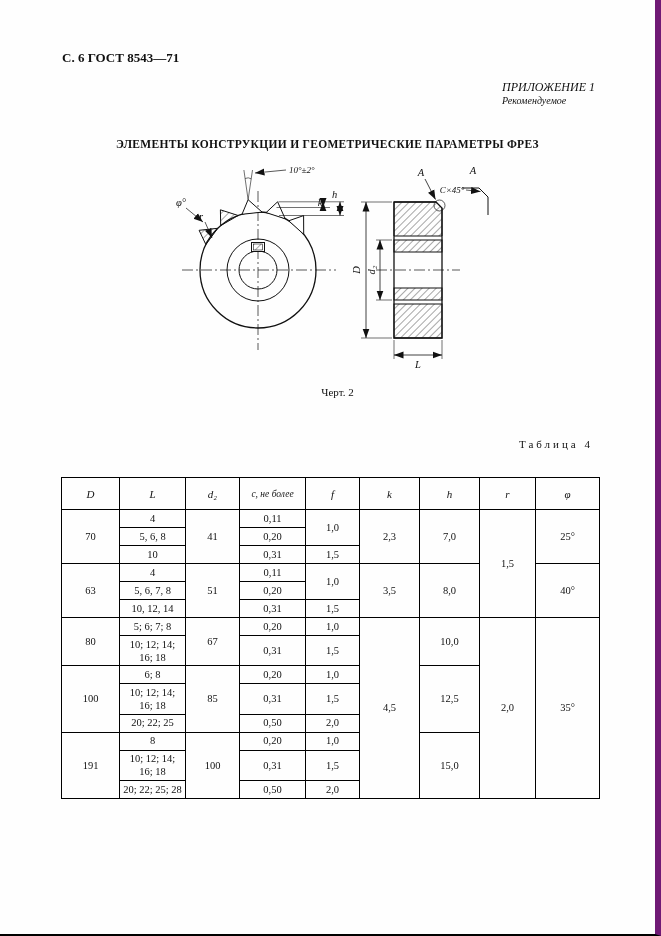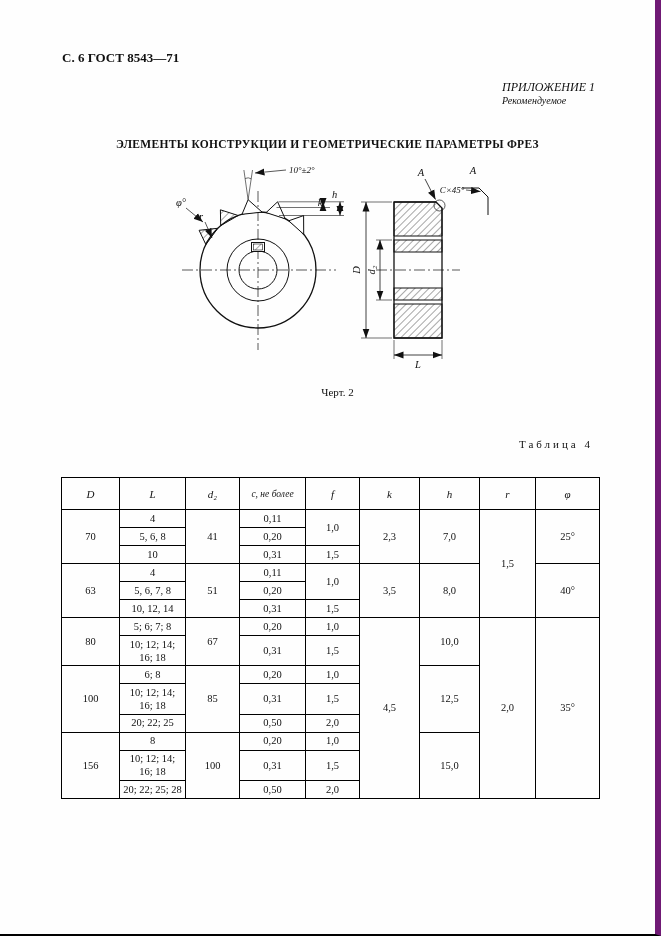--- a/index.html
+++ b/index.html
@@ -274,21 +274,21 @@
           <td>0,31</td>
           <td>1,5</td>
         </tr>
         <tr>
           <td>20; 22; 25</td>
           <td>0,50</td>
           <td>2,0</td>
         </tr>
 
         <tr>
-          <td rowspan="3">156</td>
+          <td rowspan="3">191</td>
           <td>8</td>
           <td rowspan="3">100</td>
           <td>0,20</td>
           <td>1,0</td>
           <td rowspan="3">15,0</td>
         </tr>
         <tr>
           <td>10; 12; 14; 16; 18</td>
           <td>0,31</td>
           <td>1,5</td>

